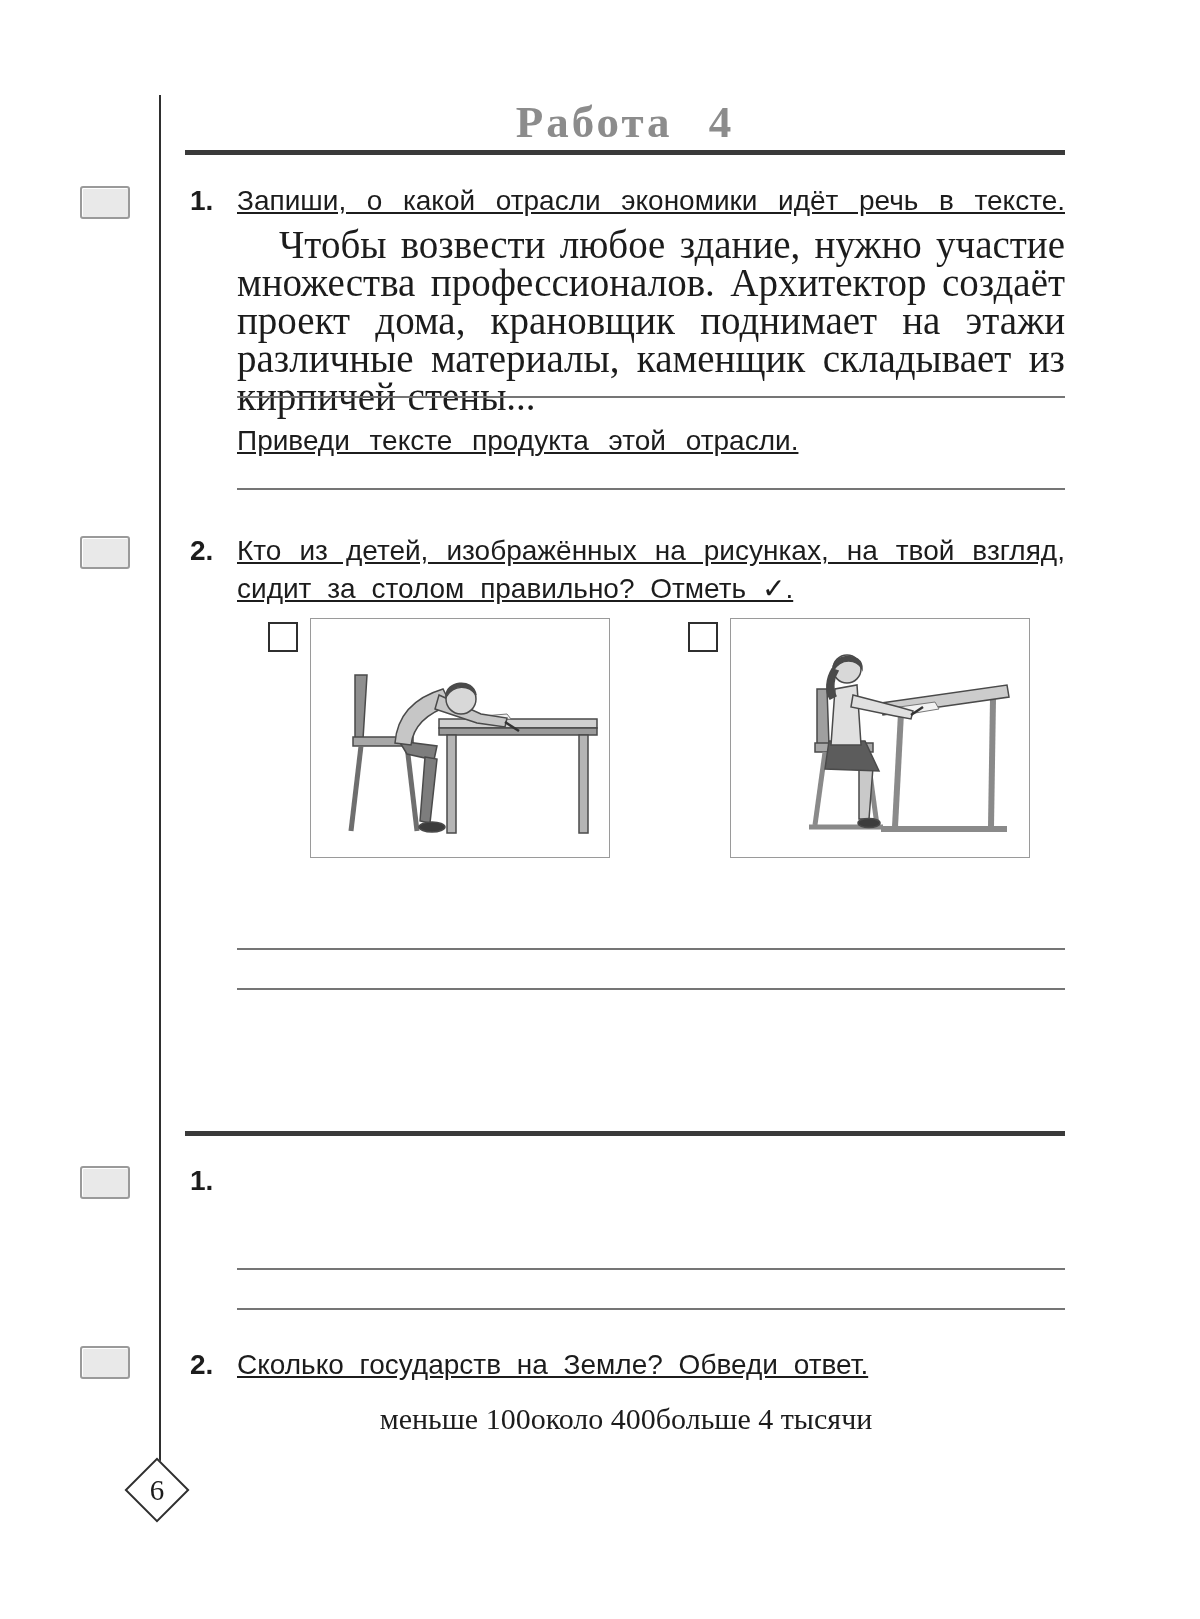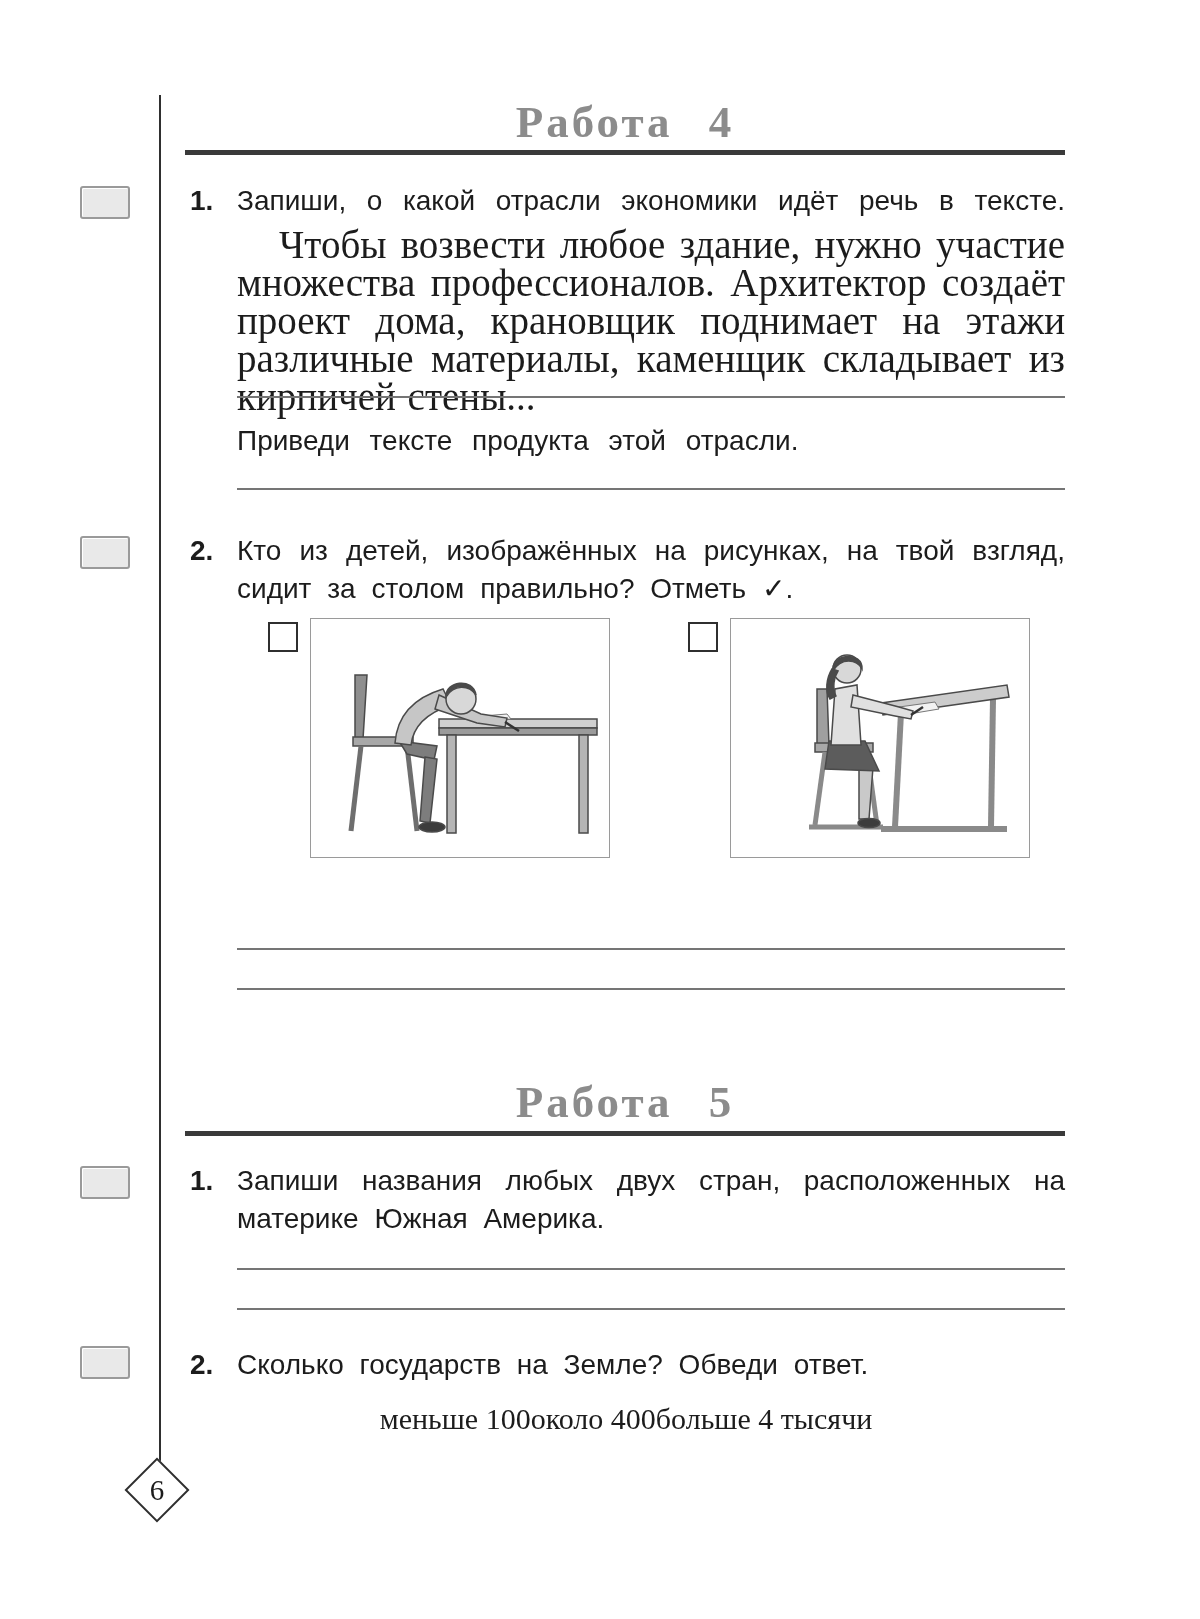--- a/index.html
+++ b/index.html
@@ -22,21 +22,21 @@
     font-size:45px; color:#8c8c8c; letter-spacing:3px; word-spacing:22px;
   }
   .title-rule { position:absolute; left:185px; width:880px; height:5px; background:#3a3a3a; }
 
   .task-num {
     position:absolute; left:190px; width:44px;
     font-size:28px; font-weight:bold; line-height:38px;
   }
   .task-text {
     position:absolute; left:237px; width:828px;
-    font-size:28px; line-height:38px; text-align:justify; word-spacing:8px;
+    font-size:28px; line-height:38px; text-align:justify; word-spacing:8px;text-decoration:underline;
   }
   .task-text.stretch { text-align-last: justify; }
   .task-text.wide { word-spacing:12px; }
 
   .passage {
     position:absolute; left:237px; width:828px;
     font-family:"Liberation Serif", serif; font-size:39px; line-height:38px;
     text-align:justify; text-indent:42px; word-spacing:2px;
   }
 
@@ -150,25 +150,23 @@
         <path d="M102,52 C100,34 132,32 131,50 C126,40 110,38 102,52 Z" fill="#4a4a4a"></path>
         <path d="M101,50 C95,60 94,72 99,80 L105,77 C101,69 103,58 107,52 Z" fill="#4a4a4a"></path>
         <line x1="180" y1="96" x2="192" y2="88" stroke="#333333" stroke-width="2.5"></line>
       </g>
     </svg>
   </div>
 
   <div class="answer-line" style="top:948px"></div>
   <div class="answer-line" style="top:988px"></div>
 
-  <div class="work-title" style="top:1076px">Работа 5</div>
   <div class="title-rule" style="top:1131px"></div>
 
   <div class="task-num" style="top:1162px">1.</div>
-  <div class="task-text" style="top:1162px">Запиши названия любых двух стран, расположенных на материке Южная Америка.</div>
 
   <div class="answer-line" style="top:1268px"></div>
   <div class="answer-line" style="top:1308px"></div>
 
   <div class="task-num" style="top:1346px">2.</div>
   <div class="task-text" style="top:1346px">Сколько государств на Земле? Обведи ответ.</div>
 
   <div class="options-row" style="top:1402px">
     <span>меньше 100</span>
     <span>около 400</span>

